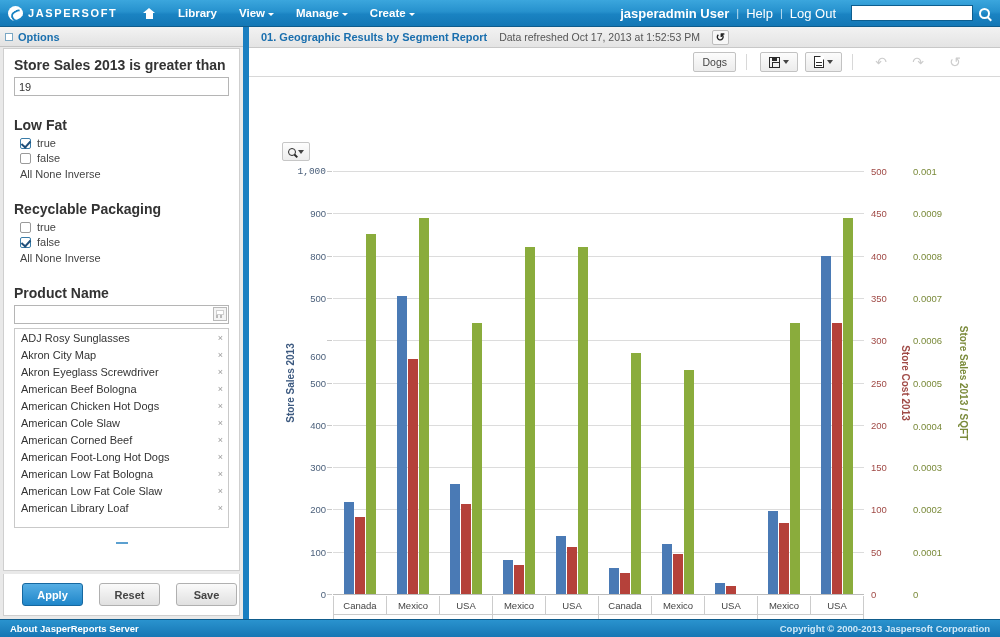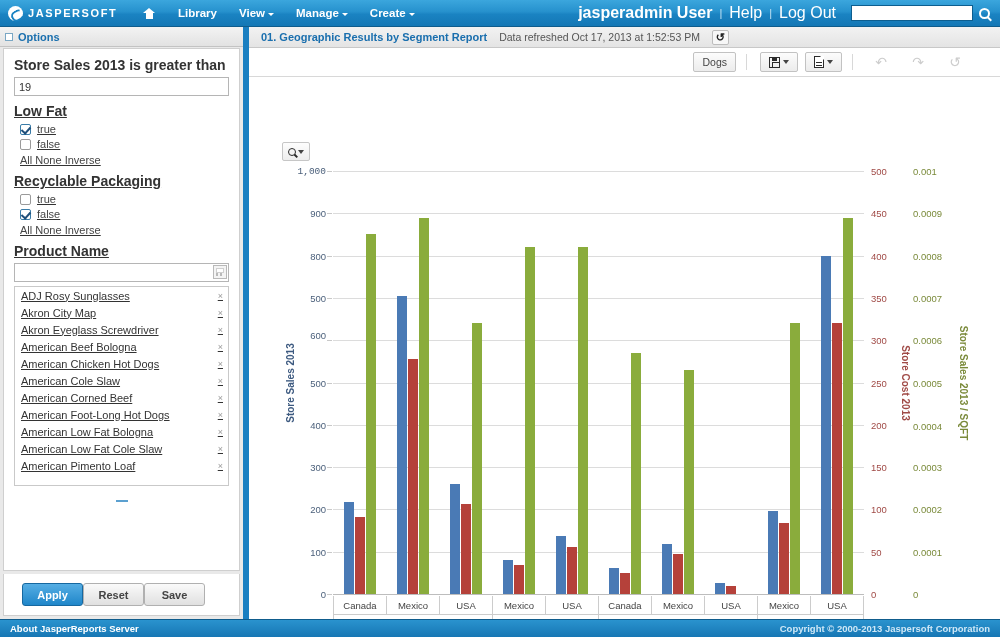--- a/index.html
+++ b/index.html
@@ -39,21 +39,21 @@
   .home-ico:before{
     content:""; position:absolute; left:0; top:0; width:0; height:0;
     border-left:6.5px solid transparent; border-right:6.5px solid transparent;
     border-bottom:5px solid #fff;
   }
   .home-ico:after{
     content:""; position:absolute; left:3px; top:5px; width:7px; height:6px; background:#fff;
   }
   .caret-dn { width:0;height:0;border-left:3px solid transparent;border-right:3px solid transparent;border-top:3.5px solid #fff; display:inline-block; margin-top:2px;}
   .topright { margin-left:auto; display:flex; align-items:center; padding-right:7px; gap:0; }
-  .tr-link { color:#fff; font-size:16px; padding:0 7px; cursor:pointer; white-space:nowrap;}
+  .tr-link { color:#fff; font-size:13px; padding:0 7px; cursor:pointer; white-space:nowrap;}
   .tr-user { font-weight:bold; }
   .tr-sep { color:#bfe0f2; font-size:11px;}
   .search-box {
     width:122px; height:16px; background:#fff; border:1px solid #0d5e8f;
     margin-left:8px;
   }
   .search-btn {
     width:18px;height:18px;margin-left:2px;display:flex;align-items:center;justify-content:center;
     cursor:pointer;
   }
@@ -78,21 +78,21 @@
   .opt-body {
     position:absolute; left:3px; top:21px; right:3px; bottom:48px;
     background:#fff; border:1px solid #cfcfcf; overflow:hidden; padding:8px 10px;
   }
   .fld-label { font-weight:bold; font-size:14px; color:#333; margin-bottom:4px; }
   .txt-input {
     width:100%; height:19px; border:1px solid #b5b5b5; background:#fff;
     font-family:"Liberation Sans", sans-serif; font-size:11px; color:#333;
     padding:0 4px; outline:none;
   }
-  .grp { margin-top:7px;text-decoration:underline; }
+  .grp { margin-top:21px; }
   .chkrow { display:flex; align-items:center; gap:6px; margin:3px 0 3px 6px; }
   .chk {
     width:11px;height:11px;border:1px solid #9a9a9a;background:#fff;border-radius:2px;
     position:relative; flex:none; cursor:pointer;
   }
   .chk.on { background:#fff; border-color:#3a7ca8; }
   .chk.on:after{
     content:""; position:absolute; left:2px; top:0px; width:4px;height:7px;
     border:solid #1f4f7a; border-width:0 2px 2px 0; transform:rotate(42deg);
   }
@@ -112,21 +112,21 @@
   .list-item {
     height:17px; display:flex; align-items:center; padding:0 5px 0 6px;
     font-size:11px; color:#333; cursor:pointer;
   }
   .li-x { margin-left:auto; color:#9a9a9a; font-size:9px; cursor:pointer; }
   .more-dash { text-align:center; margin-top:6px; }
   .more-dash i { display:inline-block; width:12px;height:2px;background:#5ba0d0; }
   .opt-footer {
     position:absolute; left:3px; right:3px; bottom:3px; height:42px;
     background:#fff; border:1px solid #cfcfcf; border-top:none;
-    display:flex; align-items:center; padding-left:18px; 
+    display:flex; align-items:center; padding-left:18px; gap:16px;
   }
   .btn {
     height:23px; min-width:61px; padding:0 12px;
     border:1px solid #b0b0b0; border-radius:3px;
     background:linear-gradient(to bottom,#fafafa,#e0e0e0);
     font-size:11px; font-weight:bold; color:#444; cursor:pointer;
     display:flex;align-items:center;justify-content:center;
   }
   .btn.primary {
     background:linear-gradient(to bottom,#56aee4,#1f86c9);
@@ -360,21 +360,21 @@
           </div>
           <div class="list-item">
             <span>American Low Fat Bologna</span>
             <span class="li-x">×</span>
           </div>
           <div class="list-item">
             <span>American Low Fat Cole Slaw</span>
             <span class="li-x">×</span>
           </div>
           <div class="list-item">
-            <span>American Pimento Loaf</span>
+            <span>American Library Loaf</span>
             <span class="li-x">×</span>
           </div>
         </div>
       <div class="more-dash"><i></i></div>
     </div>
   </div>
 
   <div class="opt-footer">
     <div class="btn primary">Apply</div>
     <div class="btn">Reset</div>
@@ -440,21 +440,21 @@
           <div class="tick-l" style="top: 380.7px;">100</div>
           <div class="tick-dash" style="top: 380.7px;"></div>
           <div class="tick-l" style="top: 338.4px;">200</div>
           <div class="tick-dash" style="top: 338.4px;"></div>
           <div class="tick-l" style="top: 296.1px;">300</div>
           <div class="tick-dash" style="top: 296.1px;"></div>
           <div class="tick-l" style="top: 253.8px;">400</div>
           <div class="tick-dash" style="top: 253.8px;"></div>
           <div class="tick-l" style="top: 211.5px;">500</div>
           <div class="tick-dash" style="top: 211.5px;"></div>
-          <div class="tick-l" style="top: 164px;">600</div>
+          <div class="tick-l" style="top: 185px;">600</div>
           <div class="tick-dash" style="top: 169.2px;"></div>
           <div class="tick-l" style="top: 126.9px;">500</div>
           <div class="tick-dash" style="top: 126.9px;"></div>
           <div class="tick-l" style="top: 84.6px;">800</div>
           <div class="tick-dash" style="top: 84.6px;"></div>
           <div class="tick-l" style="top: 42.3px;">900</div>
           <div class="tick-dash" style="top: 42.3px;"></div>
           <div class="tick-l" style="top: 0px; font-family: Liberation Mono, monospace;">1,000</div>
           <div class="tick-dash" style="top: 0px;"></div>
         </div>

